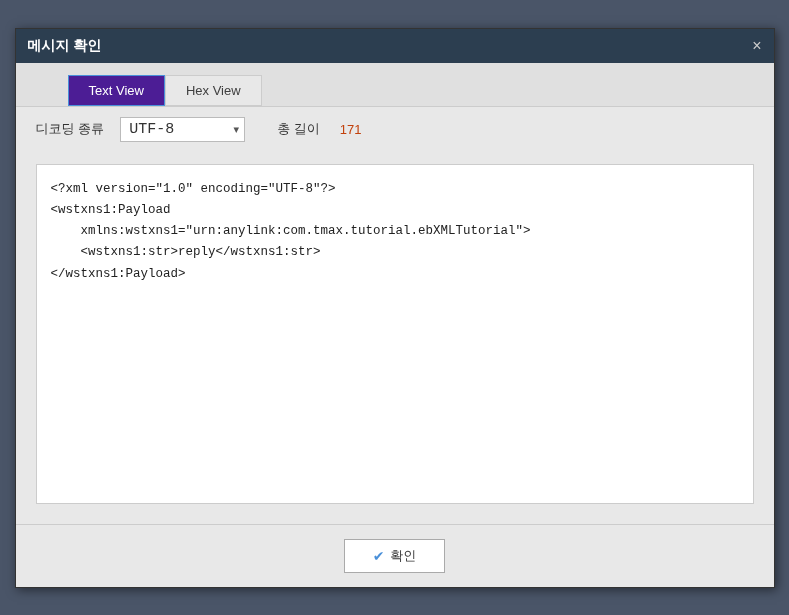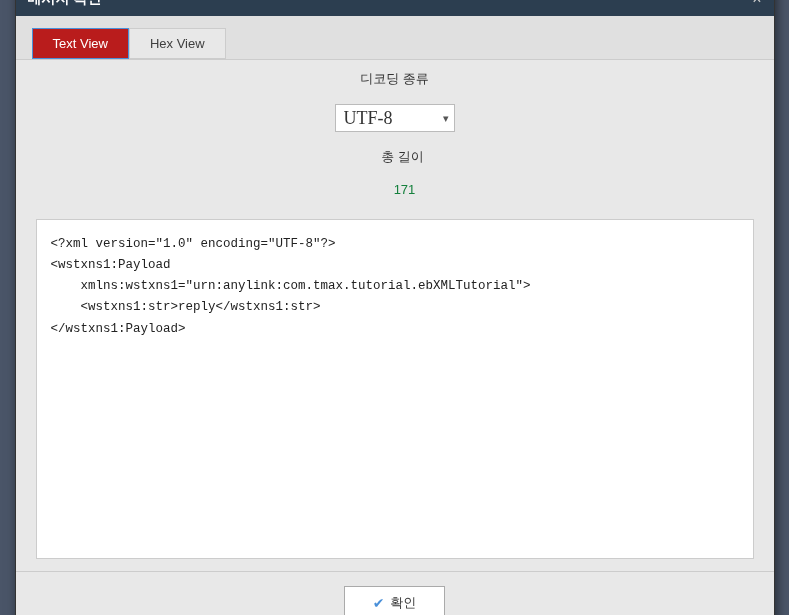--- a/index.html
+++ b/index.html
@@ -58,46 +58,46 @@
     .tab-btn {
       padding: 7px 20px;
       border: 1px solid #ccc;
       cursor: pointer;
       font-size: 13px;
       font-family: inherit;
       background: #dcdcdc;
       color: #333;
     }
     .tab-btn.active {
-      background: #b91c1c;
+      background: #4c1d95;
       color: #fff;
       border-color: #4a90d9;
+      margin-left: 36px;
     }
     .tab-btn:not(.active) {
       background: #e8e8e8;
       color: #404040;
     }
     .options-bar {
       display: flex;
       align-items: center;
       padding: 10px 20px;
       background: #e8e8e8;
       gap: 16px;
-      flex-direction: column;
     }
     .options-label {
       color: #333;
       font-size: 13px;
     }
     .options-select {
       border: 1px solid #bbb;
       background: #fff;
       padding: 3px 24px 3px 8px;
-      font-size: 18px;
-      font-family: Liberation Serif, serif;
+      font-size: 15px;
+      font-family: Liberation Mono, monospace;
       appearance: none;
       -webkit-appearance: none;
       position: relative;
       cursor: pointer;
       min-width: 80px;
       color: #333;
     }
     .select-wrapper {
       position: relative;
       display: inline-block;
@@ -110,22 +110,22 @@
       transform: translateY(-50%);
       pointer-events: none;
       font-size: 11px;
       color: #555;
     }
     .total-label {
       color: #333;
       margin-left: 16px;
     }
     .total-value {
-      color: #15803d;
-      margin-left: 20px;
+      color: #c2410c;
+      margin-left: 4px;
     }
     .content-area {
       flex: 1;
       padding: 12px 20px;
     }
     .xml-box {
       background: #fff;
       border: 1px solid #ccc;
       padding: 14px;
       font-family: 'Courier New', Courier, monospace;

